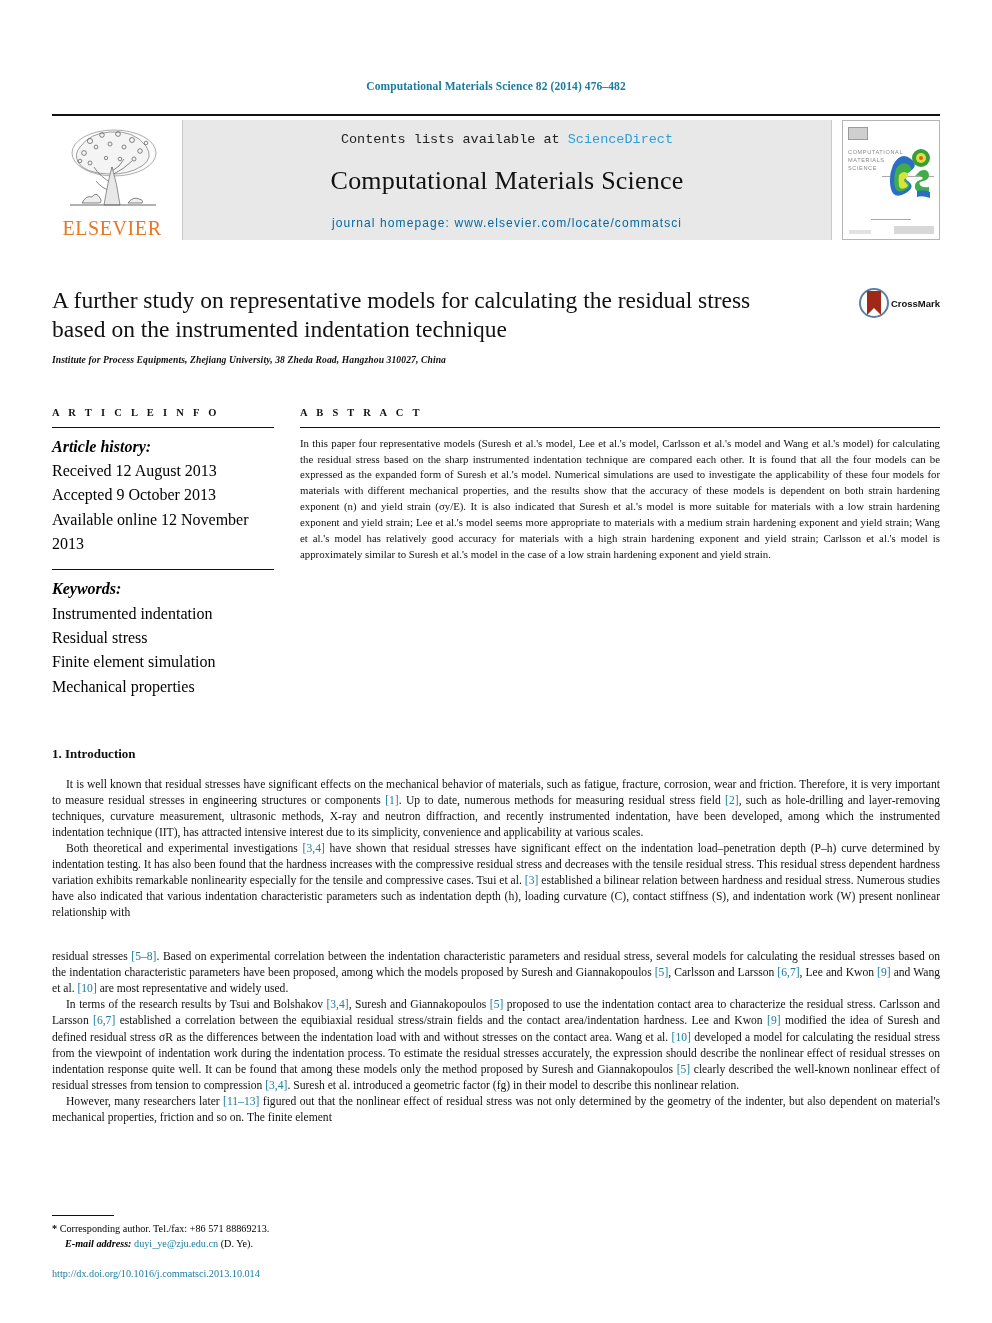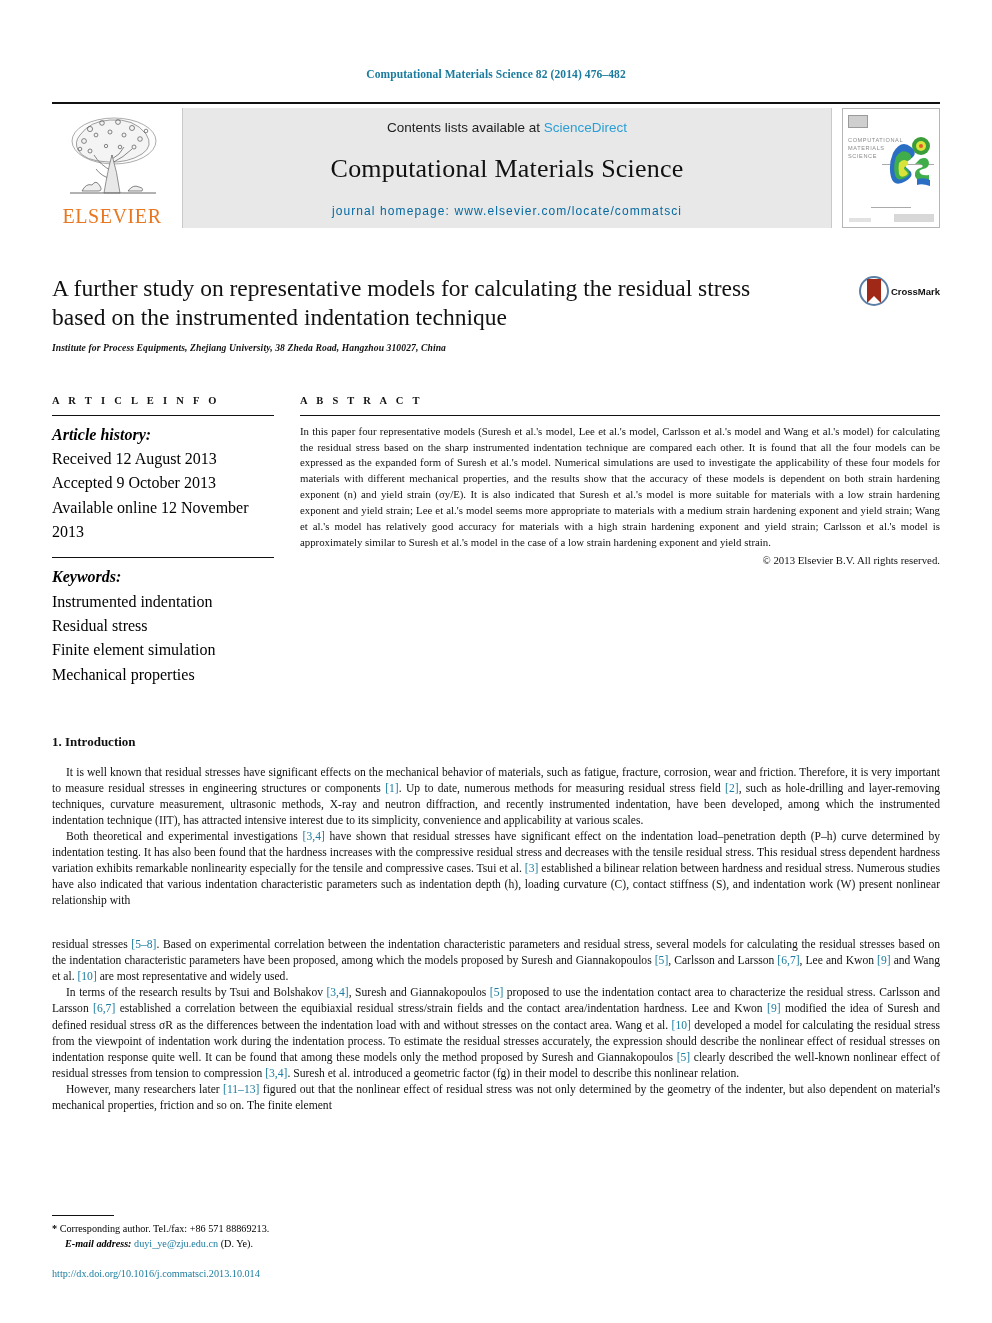--- a/index.html
+++ b/index.html
@@ -7,21 +7,21 @@
   body {
     width: 992px;
     height: 1323px;
     background: #ffffff;
     font-family: "Liberation Serif", "DejaVu Serif", serif;
     color: #000000;
     position: relative;
     overflow: hidden;
   }
 
-  .page { position: relative; width: 992px; height: 1323px; padding: 0 52px; }
+  .page { position: relative; width: 992px; height: 1323px; padding: 12px 52px; }
 
   
   .running-head {
     text-align: center;
     color: #1a7b9e;
     font-size: 11.5px;
     font-weight: bold;
     letter-spacing: .1px;
     padding-top: 68px;
     font-family: "Liberation Serif", serif;
@@ -61,21 +61,21 @@
     position: relative;
     display: flex;
     flex-direction: column;
     align-items: center;
     justify-content: space-between;
     padding: 12px 0 10px 0;
     margin-left: 10px;
     margin-right: 10px;
   }
   .contents-line {
-    font-family: Liberation Sans, sans-serif;
+    font-family: Liberation Mono, monospace;
     font-size: 13.5px;
     color: #222;
   }
   .contents-line .sd { color: #2a9fd6; }
   .journal-title {
     font-family: "Liberation Serif", serif;
     font-size: 26px;
     color: #111;
     letter-spacing: .2px;
     line-height: 1;
@@ -293,21 +293,20 @@
         <p>Finite element simulation</p>
         <p>Mechanical properties</p>
       </div>
     </div>
 
     <div class="col-abstract">
       <div class="sec-head">A B S T R A C T</div>
       <div class="hr-thin"></div>
       <div class="abstract-body">
         <p>In this paper four representative models (Suresh et al.'s model, Lee et al.'s model, Carlsson et al.'s model and Wang et al.'s model) for calculating the residual stress based on the sharp instrumented indentation technique are compared each other. It is found that all the four models can be expressed as the expanded form of Suresh et al.'s model. Numerical simulations are used to investigate the applicability of these four models for materials with different mechanical properties, and the results show that the accuracy of these models is dependent on both strain hardening exponent (n) and yield strain (σy/E). It is also indicated that Suresh et al.'s model is more suitable for materials with a low strain hardening exponent and yield strain; Lee et al.'s model seems more appropriate to materials with a medium strain hardening exponent and yield strain; Wang et al.'s model has relatively good accuracy for materials with a high strain hardening exponent and yield strain; Carlsson et al.'s model is approximately similar to Suresh et al.'s model in the case of a low strain hardening exponent and yield strain.</p>
-        <div class="copyright-line">© 2013 Elsevier B.V. All rights reserved.</div>
       </div>
     </div>
   </div>
 
   <div class="body-cols">
     <div class="bcol">
       <h2 class="sec-title">1. Introduction</h2>
       <p>It is well known that residual stresses have significant effects on the mechanical behavior of materials, such as fatigue, fracture, corrosion, wear and friction. Therefore, it is very important to measure residual stresses in engineering structures or components <span class="ref" style="color:#1a7b9e">[1]</span>. Up to date, numerous methods for measuring residual stress field <span class="ref" style="color:#1a7b9e">[2]</span>, such as hole-drilling and layer-removing techniques, curvature measurement, ultrasonic methods, X-ray and neutron diffraction, and recently instrumented indentation, have been developed, among which the instrumented indentation technique (IIT), has attracted intensive interest due to its simplicity, convenience and applicability at various scales.</p>
       <p>Both theoretical and experimental investigations <span class="ref" style="color:#1a7b9e">[3,4]</span> have shown that residual stresses have significant effect on the indentation load–penetration depth (P–h) curve determined by indentation testing. It has also been found that the hardness increases with the compressive residual stress and decreases with the tensile residual stress. This residual stress dependent hardness variation exhibits remarkable nonlinearity especially for the tensile and compressive cases. Tsui et al. <span class="ref" style="color:#1a7b9e">[3]</span> established a bilinear relation between hardness and residual stress. Numerous studies have also indicated that various indentation characteristic parameters such as indentation depth (h), loading curvature (C), contact stiffness (S), and indentation work (W) present nonlinear relationship with</p>
     </div>

